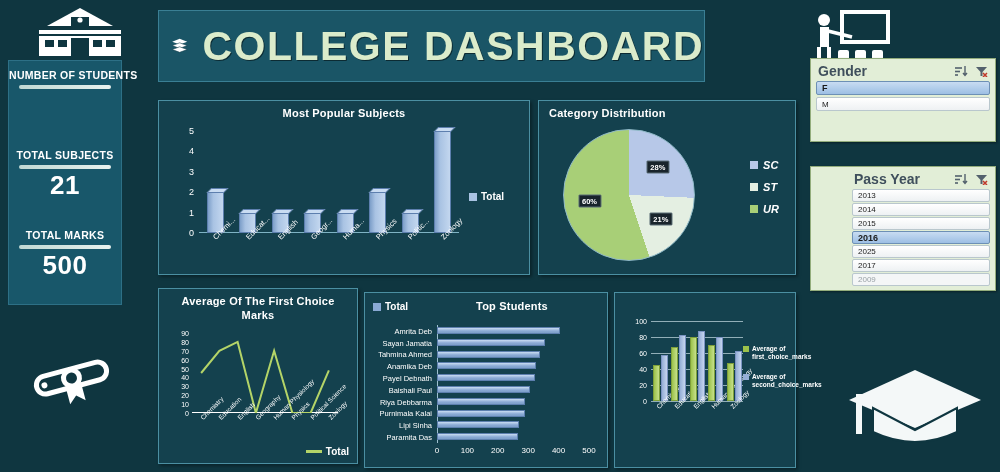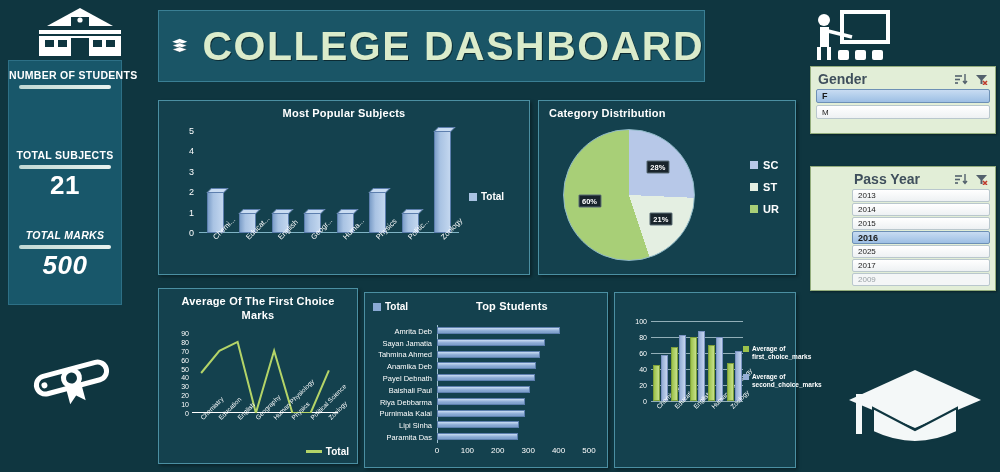--- a/index.html
+++ b/index.html
@@ -35,21 +35,21 @@
     height: 4px; margin: 4px 10px 2px 10px;
     background: linear-gradient(to right,#bfd8d4,#e8f2ee);
     border-radius: 2px;
   }
   .kpi-value {
     font-size: 26px; font-weight: bold; color: #ffffff;
     letter-spacing: .5px; line-height: 1.15;
   }
   #kpi-1 { position:absolute; top:8px;  left:0; }
   #kpi-2 { position:absolute; top:88px; left:0; }
-  #kpi-3 { position:absolute; top:168px;left:0;font-style:italic; }
+  #kpi-3 { position:absolute; top:168px;left:0; }
 
   .diploma-icon { position: absolute; left: 22px; top: 345px; width: 100px; height: 70px; }
   .cap-icon { position: absolute; left: 845px; top: 352px; width: 140px; height: 105px; }
   .teacher-icon { position: absolute; left: 812px; top: 8px; width: 80px; height: 54px; }
 
   
   .title-banner {
     position: absolute; left: 158px; top: 10px;
     width: 547px; height: 72px;
     background: #1a5566;
@@ -120,21 +120,21 @@
     border: 1px solid #8fb9c7;
   }
   .pct {
     position: absolute; background: #19242b; color: #ffffff;
     font-size: 7.5px; font-weight: bold; padding: 1px 3px;
     border: 1px solid #5b6d76; border-radius: 1px;
     transform: translate(-50%,-50%); white-space: nowrap;
   }
   .pie-legend {
     position: absolute; right: 16px; top: 58px;
-    display: flex; flex-direction: column; gap: 10px;
+    display: flex; flex-direction: column; gap: 10px; font-style: italic;
   }
   .pie-legend-row {
     display: flex; align-items: center; gap: 5px;
     color: #ffffff; font-size: 11px; font-weight: bold;
   }
 
   
   .line-plot { position: absolute; left: 33px; top: 44px; width: 146px; height: 80px; }
   .line-ylabels {
     position: absolute; left: 12px; top: 40px;
@@ -199,21 +199,21 @@
   }
   .cmp-legend-row .swatch { flex: 0 0 6px; height: 6px; margin-top: 1px; }
 
   
   .slicer {
     position: absolute;
     background: #e2eed7;
     border: 1px solid #93ad7c;
     box-shadow: 1px 1px 2px rgba(0,0,0,.4);
   }
-  #slicer-gender { left: 810px; top: 66px; width: 186px; height: 68px; }
+  #slicer-gender { left: 810px; top: 58px; width: 186px; height: 84px; }
   #slicer-year   { left: 810px; top: 166px; width: 186px; height: 125px; padding-left: 36px; }
   .slicer-head {
     display: flex; align-items: center; justify-content: space-between;
     padding: 4px 7px 2px 7px;
   }
   .slicer-title { font-size: 14px; font-weight: bold; color: #3f4f5c; }
   .slicer-tools { display: flex; gap: 7px; align-items: center; }
   .slicer-list { padding: 0 5px; }
   .slicer-item {
     height: 14px; margin-bottom: 2px;

